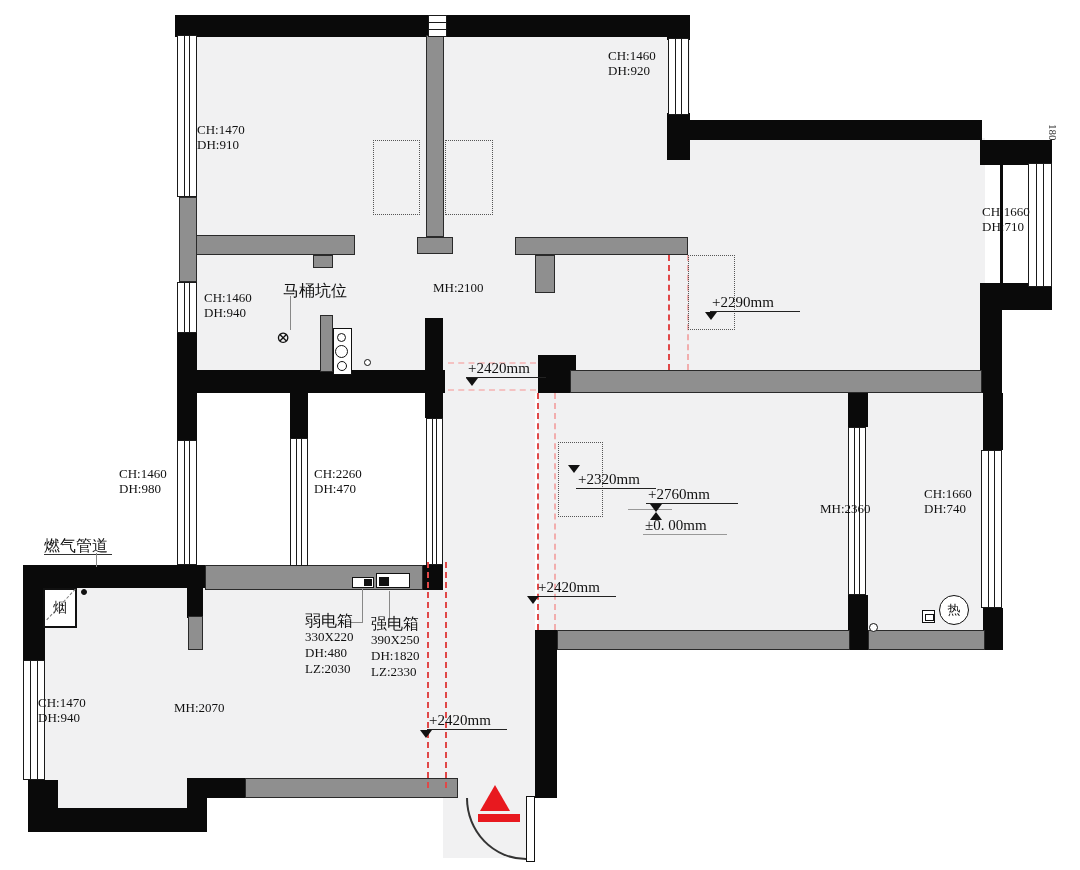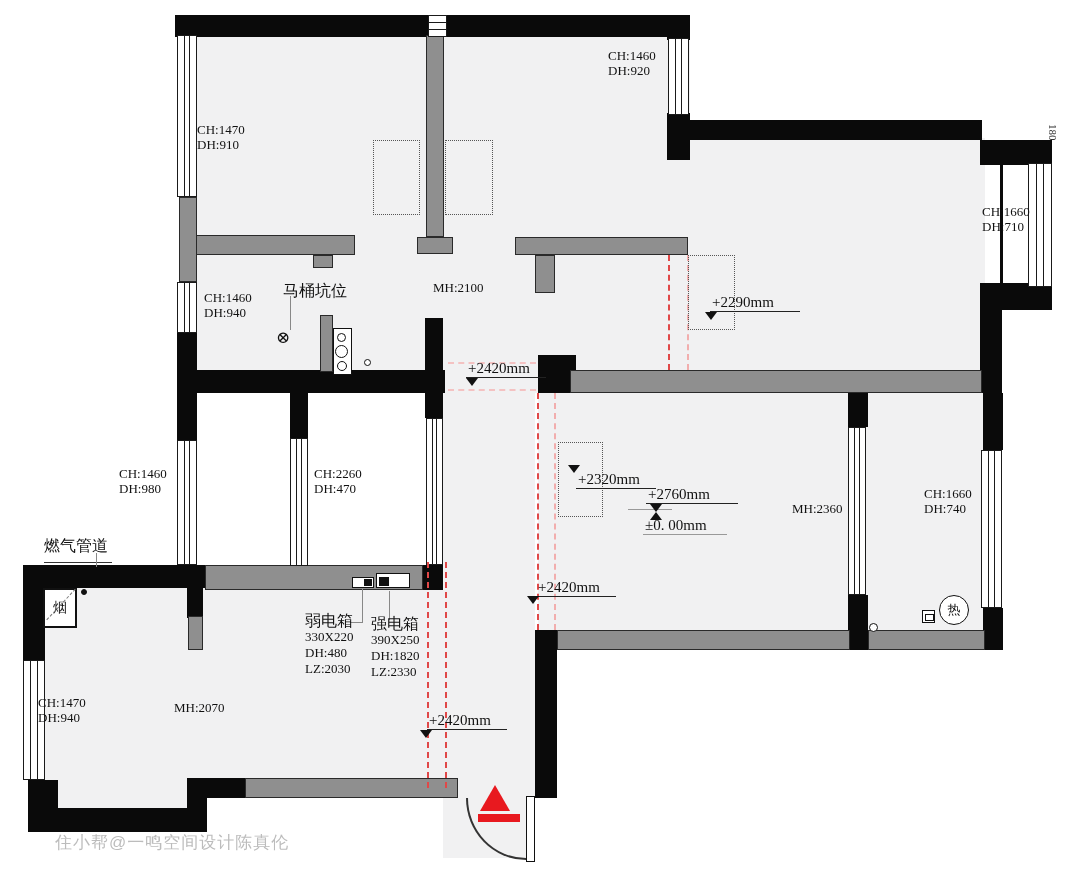--- a/index.html
+++ b/index.html
@@ -179,21 +179,21 @@
   <div class="lbl" style="left:924px;top:486px">
     <div>CH:1660</div>
     <div>DH:740</div>
   </div>
   <div class="lbl" style="left:38px;top:695px">
     <div>CH:1470</div>
     <div>DH:940</div>
   </div>
 
   <div class="lbl" style="left:433px;top:280px">MH:2100</div>
-  <div class="lbl" style="left:792px;top:501px">MH:2360</div>
+  <div class="lbl" style="left:820px;top:501px">MH:2360</div>
   <div class="lbl" style="left:174px;top:700px">MH:2070</div>
 
   <div class="lvl" style="left:710px;top:294px;padding-right:26px">+2290mm</div>
   <div class="tri" style="left:705px;top:312px"></div>
 
   <div class="lvl" style="left:466px;top:360px">+2420mm</div>
   <div class="tri" style="left:466px;top:378px"></div>
 
   <div class="lvl" style="left:576px;top:471px">+2320mm</div>
   <div class="tri" style="left:568px;top:465px"></div>
@@ -203,21 +203,21 @@
 
   <div class="lvl" style="left:427px;top:712px">+2420mm</div>
   <div class="tri" style="left:420px;top:730px"></div>
 
   <div class="lvl" style="left:646px;top:486px;padding-right:28px">+2760mm</div>
   <div class="line" style="left:628px;top:509px;width:44px;height:1px;background:#999"></div>
   <div class="tri" style="left:650px;top:504px"></div>
   <div class="triu" style="left:650px;top:512px"></div>
   <div class="lvl" style="left:643px;top:517px;border-bottom-color:#999;padding-right:20px">±0. 00mm</div>
 
-  <div class="lbl cn" style="left:44px;top:538px;border-bottom:1px solid #333;padding:0 4px 9px 0">燃气管道</div>
+  <div class="lbl cn" style="left:44px;top:538px;border-bottom:1px solid #333;padding:0 4px 1px 0">燃气管道</div>
   <div class="line" style="left:96px;top:553px;width:1px;height:14px;background:#888"></div>
   <div class="circ" style="left:81px;top:589px;width:6px;height:6px;background:#111"></div>
 
   <div style="position:absolute;left:43px;top:588px;width:34px;height:40px;background:#fff;border:2px solid #111;box-sizing:border-box;display:flex;align-items:center;justify-content:center;font-size:14px">
     <span>烟</span>
   </div>
   <div style="position:absolute;left:40px;top:604px;width:42px;border-top:1px dashed #777;transform:rotate(-47deg)"></div>
 
   <div class="lbl cn" style="left:283px;top:283px">马桶坑位</div>
   <div class="line" style="left:290px;top:296px;width:1px;height:34px;background:#888"></div>
@@ -258,16 +258,15 @@
   <div style="position:absolute;left:922px;top:610px;width:13px;height:13px;border:1px solid #111;box-sizing:border-box;background:#fff">
     <div style="position:absolute;left:2px;top:3px;width:7px;height:5px;border:1px solid #111"></div>
   </div>
   <div class="circ" style="left:869px;top:623px;width:9px;height:9px;border-width:1.5px"></div>
 
   <div class="arc" style="left:466px;top:798px;width:60px;height:62px"></div>
   <div style="position:absolute;left:526px;top:796px;width:9px;height:66px;background:#fff;border:1.5px solid #111;box-sizing:border-box"></div>
   <div class="etri" style="left:480px;top:785px"></div>
   <div style="position:absolute;left:478px;top:814px;width:42px;height:8px;background:#e8191f"></div>
 
-  <div class="wm" style="left:55px;top:831px">住小帮@一鸣空间设计陈真伦</div>
   <div class="lbl" style="left:1060px;top:124px;font-size:11px;transform:rotate(90deg);transform-origin:left top;color:#333">180</div>
 
 </div>
 
 </body></html>

